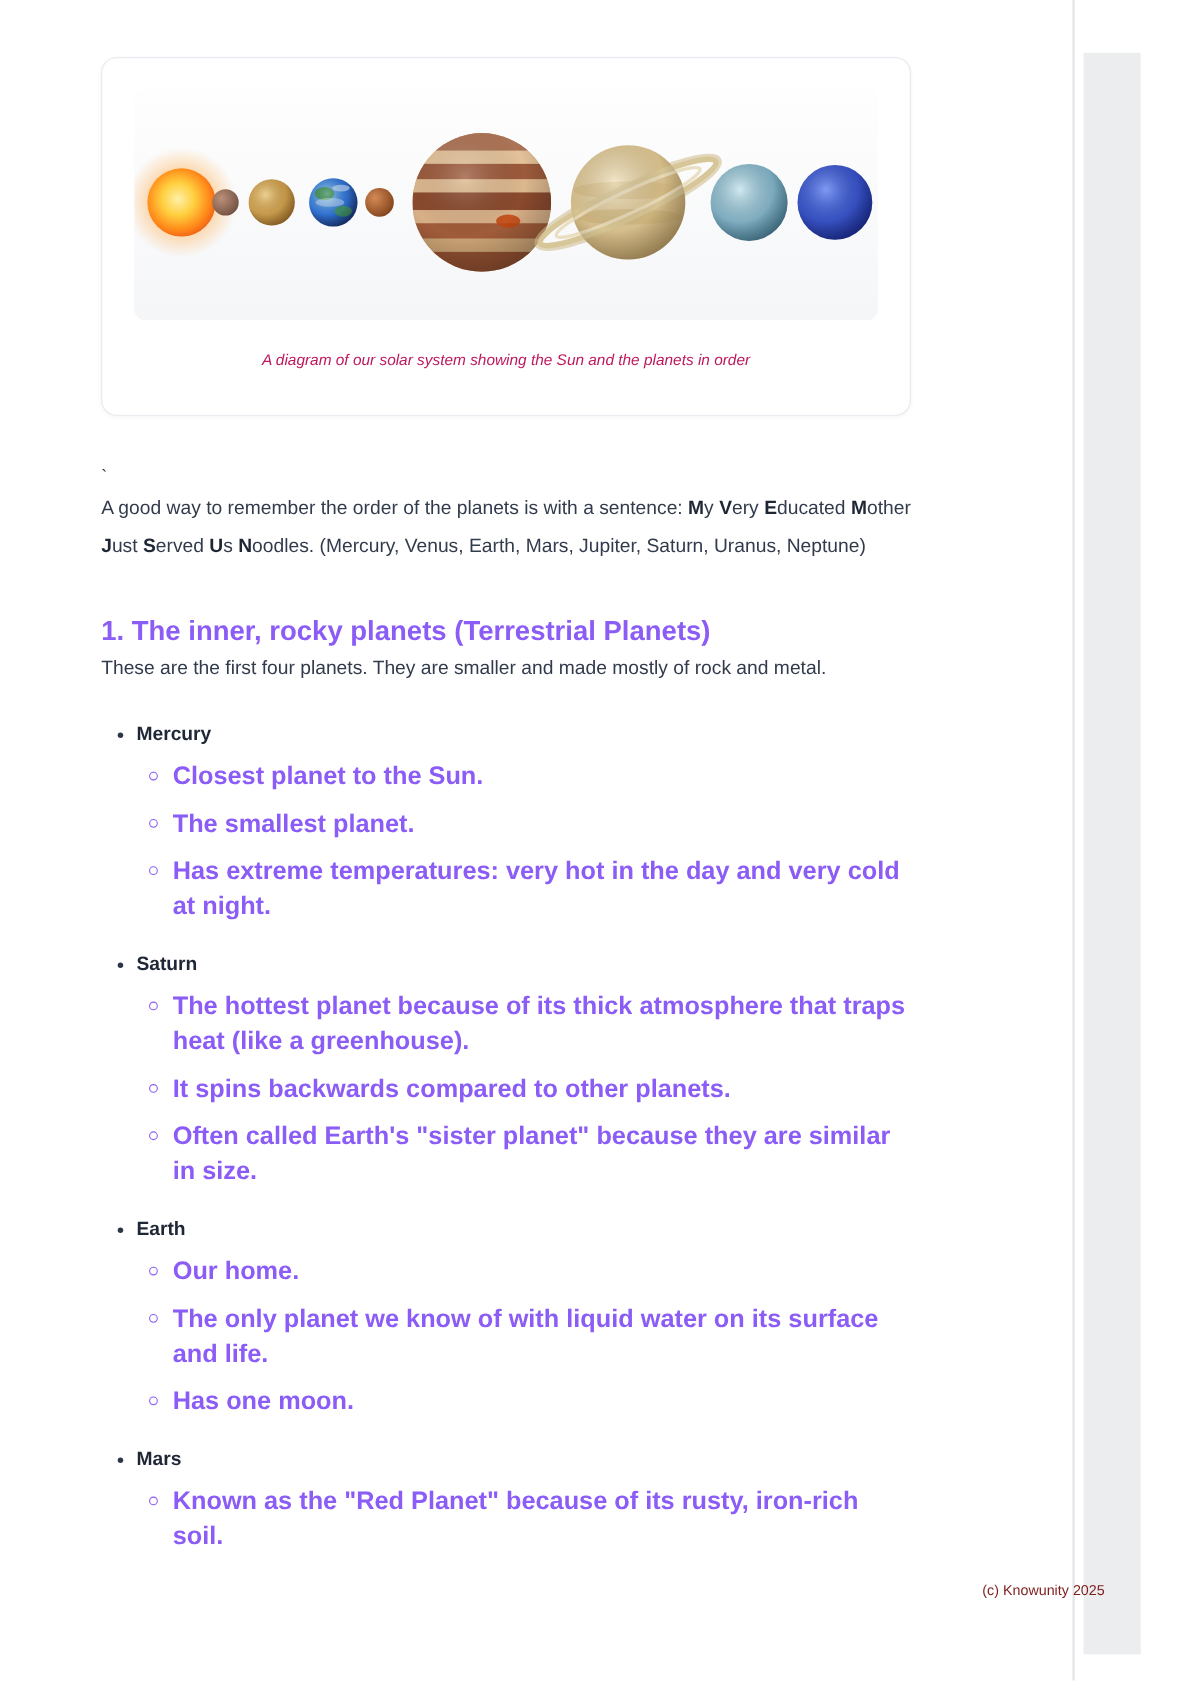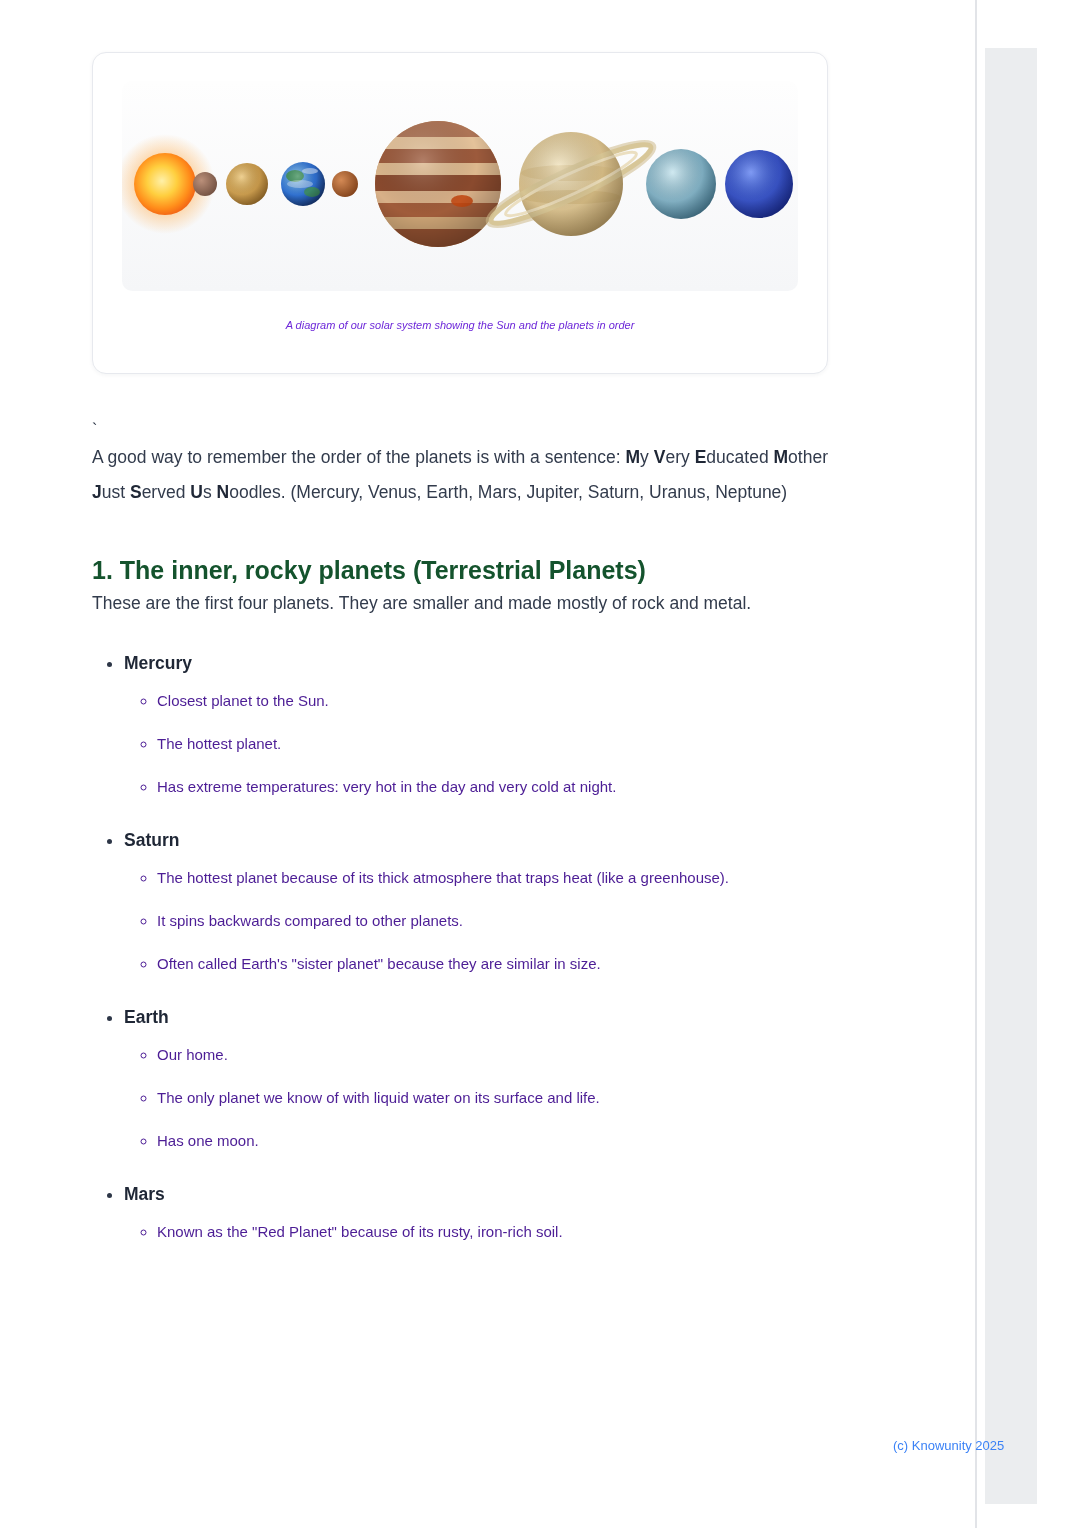--- a/index.html
+++ b/index.html
@@ -28,22 +28,22 @@
     border-radius:10px;
     background:linear-gradient(180deg,#fefefe 0%,#f5f6f8 100%);
     overflow:hidden;
     height:210px;
   }
   .figure-panel svg { display:block; }
   .figure-caption {
     margin-top:28px;
     text-align:center;
     font-style:italic;
-    font-size:11px;
-    color:#6d28d9;
+    font-size:14px;
+    color:#be185d;
   }
 
   
   .stray {
     margin-top:46px;
     font-size:16px;
     line-height:20px;
     color:#2d3647;
   }
   .para {
@@ -52,21 +52,21 @@
     color:#323b4c;
   }
   .para.justify { text-align:justify; }
   .para b { color:#1f2736; }
 
   .muted-heading {
     margin-top:44px;
     font-size:25px;
     font-weight:700;
     line-height:32px;
-    color:#14532d;
+    color:#8b5cf6;
   }
 
   ul.planets {
     margin-top:28px;
     list-style-type:disc;
     padding-left:32px;
   }
   ul.planets > li {
     margin-bottom:23px;
     font-size:17.5px;
@@ -75,42 +75,42 @@
   ul.planets > li > b {
     font-weight:700;
     color:#1f2736;
   }
   ul.facts {
     list-style-type:circle;
     padding-left:33px;
     margin-top:8px;
   }
   ul.facts li {
-    font-weight:400;
-    font-size:15px;
+    font-weight:700;
+    font-size:23px;
     line-height:32px;
     margin-bottom:11px;
-    color:#4c1d95;
+    color:#8b5cf6;
   }
 
   
   .page-divider {
     position:absolute; left:975px; top:0;
     width:2px; height:1528px;
     background:#e2e4e8;
   }
   .scrollbar-track {
     position:absolute; left:985px; top:48px;
     width:52px; height:1456px;
     background:#ebedef;
   }
   .copyright {
     position:absolute; left:893px; top:1438px;
     font-size:13px;
-    color:#3b82f6;
+    color:#7f1d1d;
     z-index:5;
     white-space:nowrap;
   }
 </style>
 </head>
 <body>
 
 <div class="doc">
 
   <div class="figure-card">
@@ -251,21 +251,21 @@
   <p class="para justify"><span>A good way to remember the order of the planets is with a sentence: </span><b>M</b><span>y </span><b>V</b><span>ery </span><b>E</b><span>ducated </span><b>M</b><span>other </span><b>J</b><span>ust </span><b>S</b><span>erved </span><b>U</b><span>s </span><b>N</b><span>oodles. (Mercury, Venus, Earth, Mars, Jupiter, Saturn, Uranus, Neptune)</span></p>
 
 
   <h2 class="muted-heading">1. The inner, rocky planets (Terrestrial Planets)</h2>
 
   <p class="para">These are the first four planets. They are smaller and made mostly of rock and metal.</p>
 
   <ul class="planets">
       <li><b>Mercury</b><ul class="facts">
           <li>Closest planet to the Sun.</li>
-          <li>The hottest planet.</li>
+          <li>The smallest planet.</li>
           <li>Has extreme temperatures: very hot in the day and very cold at night.</li>
         </ul></li>
       <li><b>Saturn</b><ul class="facts">
           <li>The hottest planet because of its thick atmosphere that traps heat (like a greenhouse).</li>
           <li>It spins backwards compared to other planets.</li>
           <li>Often called Earth's "sister planet" because they are similar in size.</li>
         </ul></li>
       <li><b>Earth</b><ul class="facts">
           <li>Our home.</li>
           <li>The only planet we know of with liquid water on its surface and life.</li>

